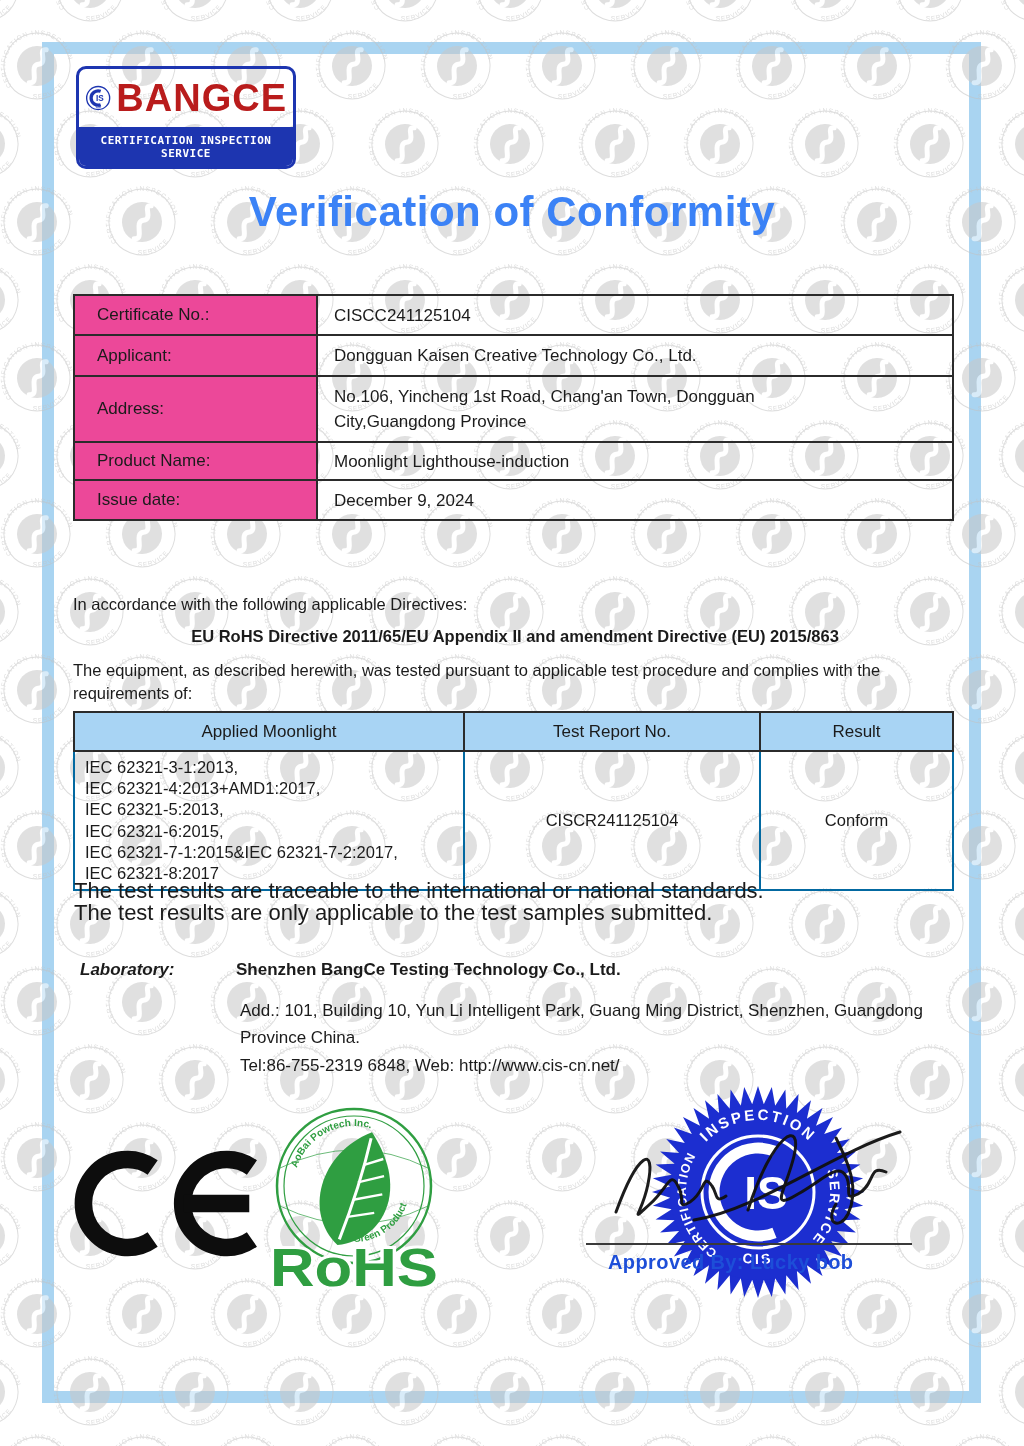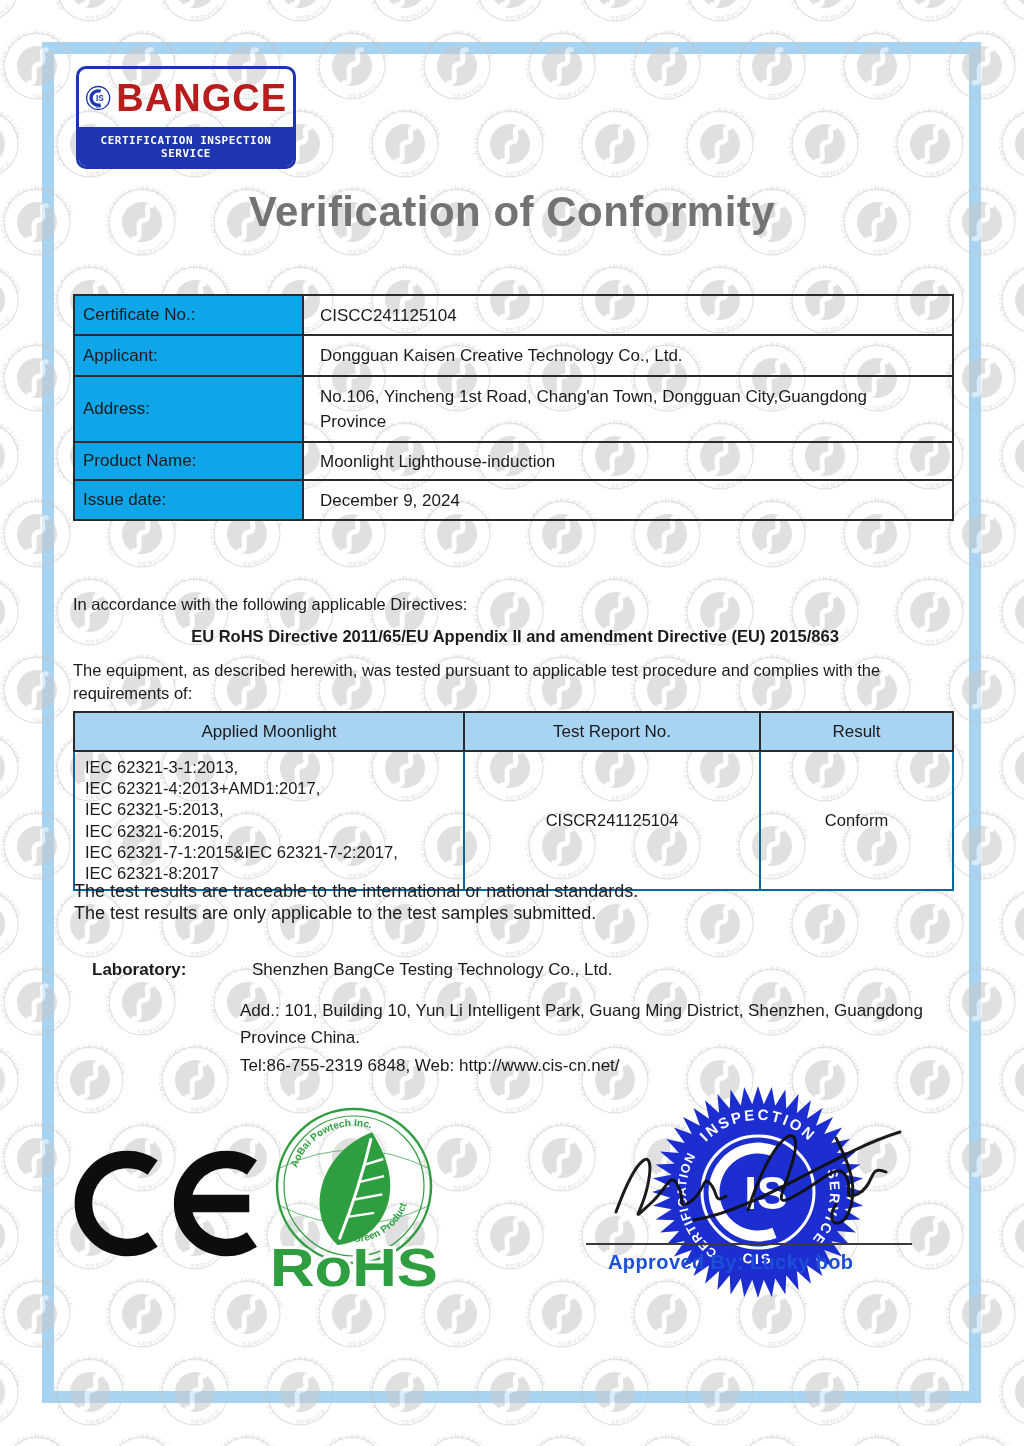--- a/index.html
+++ b/index.html
@@ -12,42 +12,42 @@
          box-sizing:border-box;border:12px solid #a9d4f1;z-index:1;}
   
   .logo{position:absolute;left:76px;top:66px;width:214px;z-index:3;border:3px solid #1d35b0;
         border-radius:10px;overflow:hidden;background:transparent;}
   .logo-top{display:flex;align-items:center;gap:5px;padding:4px 6px;height:50px;}
   .logo-name{font-size:38px;font-weight:bold;color:#b91c1c;letter-spacing:1px;line-height:1;}
   .logo-bar{background:#1d35b0;color:#fff;font-family:"DejaVu Sans Mono",monospace;
             font-weight:bold;font-size:11px;letter-spacing:.5px;text-align:center;padding:7px 0 6px;}
   
   .title{position:absolute;left:0;top:188px;width:1024px;text-align:center;
-         font-size:42px;font-weight:bold;z-index:3;letter-spacing:.5px;color:#737373;}
+         font-size:42px;font-weight:bold;z-index:3;letter-spacing:.5px;color:#3b82f6;}
   
   .info-table{position:absolute;left:73px;top:294px;width:881px;border-collapse:collapse;z-index:3;}
   .info-table td{border:2px solid #2b2b2b;font-size:17px;vertical-align:middle;}
-  .info-table td.lbl{background:#0ea5e9;width:219px;padding:0 0 0 8px;}
+  .info-table td.lbl{background:#ec4899;width:219px;padding:0 0 0 22px;}
   .info-table td.val{padding:0 81px 0 16px;line-height:25px;border-radius:15px;}
   
   .directives{position:absolute;left:73px;top:593px;width:884px;z-index:3;font-size:16.5px;line-height:23px;}
   .directives p{margin:0;}
   .directives .d-main{font-weight:bold;text-align:center;margin:9px 0 11px;}
   
   .std-table{position:absolute;left:73px;top:711px;width:881px;border-collapse:collapse;z-index:3;text-align:center;}
   .std-table th{background:#a8d4f4;font-weight:normal;font-size:17px;height:35px;border:2px solid #2b2b2b;}
   .std-table td{border:2px solid #0369a1;font-size:16.5px;}
   .std-table td.standards{text-align:left;padding:5px 10px;line-height:21.2px;}
   
-  .notes{position:absolute;left:74px;top:880px;font-size:18px;line-height:22px;z-index:3;}
+  .notes{position:absolute;left:74px;top:880px;font-size:22px;line-height:22px;z-index:3;}
   .notes p{margin:0;}
   
   .lab{position:absolute;left:80px;top:960px;width:860px;height:120px;z-index:3;font-size:17px;}
-  .lab-label{position:absolute;left:12px;top:0;font-weight:bold;}
-  .lab-name{position:absolute;left:172px;top:0;font-weight:normal;}
+  .lab-label{position:absolute;left:0;top:0;font-weight:bold;font-style:italic;}
+  .lab-name{position:absolute;left:156px;top:0;font-weight:bold;}
   .lab-addr{position:absolute;left:160px;top:37px;width:724px;line-height:27px;}
   .lab-tel{position:absolute;left:160px;top:96px;}
   
   #ce-svg{position:absolute;left:74px;top:1150px;z-index:3;}
   #rohs-svg{position:absolute;left:262px;top:1102px;z-index:3;}
   #seal-svg{position:absolute;left:650px;top:1084px;z-index:3;}
   #sig-svg{position:absolute;left:598px;top:1092px;z-index:5;}
   .approve-line{position:absolute;left:586px;top:1243px;width:326px;border-top:2px solid #3a3a3a;z-index:4;}
   .approved{position:absolute;left:608px;top:1251px;font-size:20px;font-weight:bold;z-index:5;letter-spacing:.4px;color:#1d4ed8;}
 </style>

